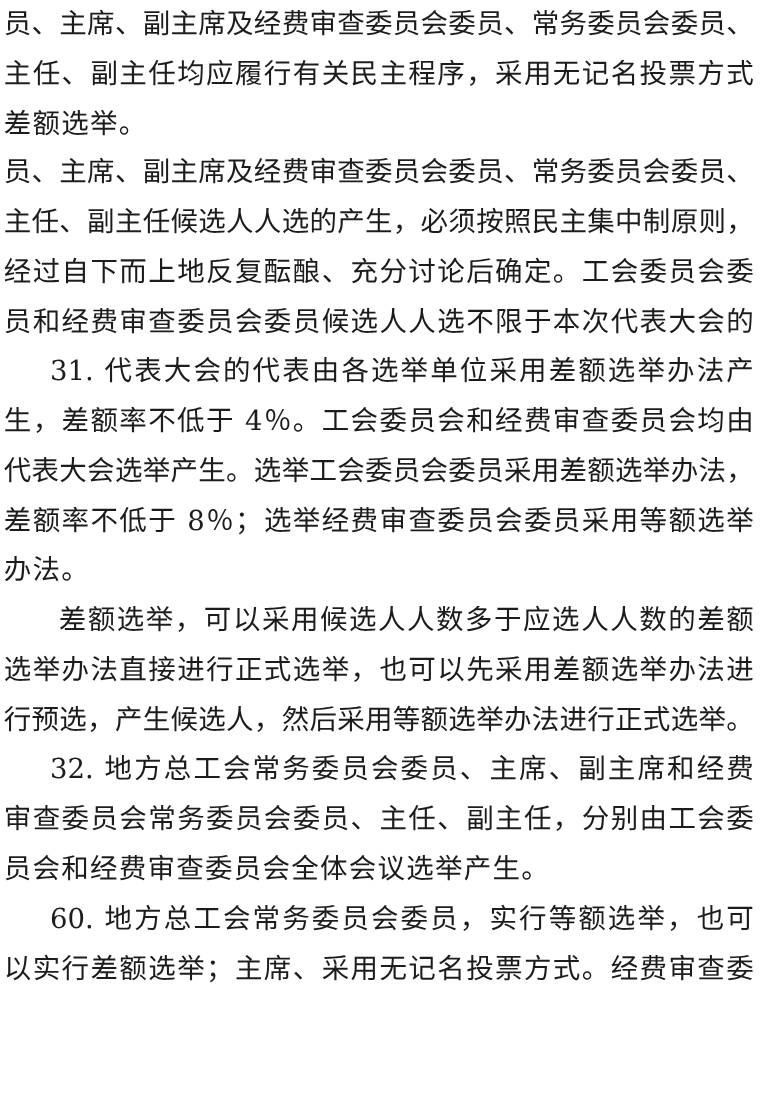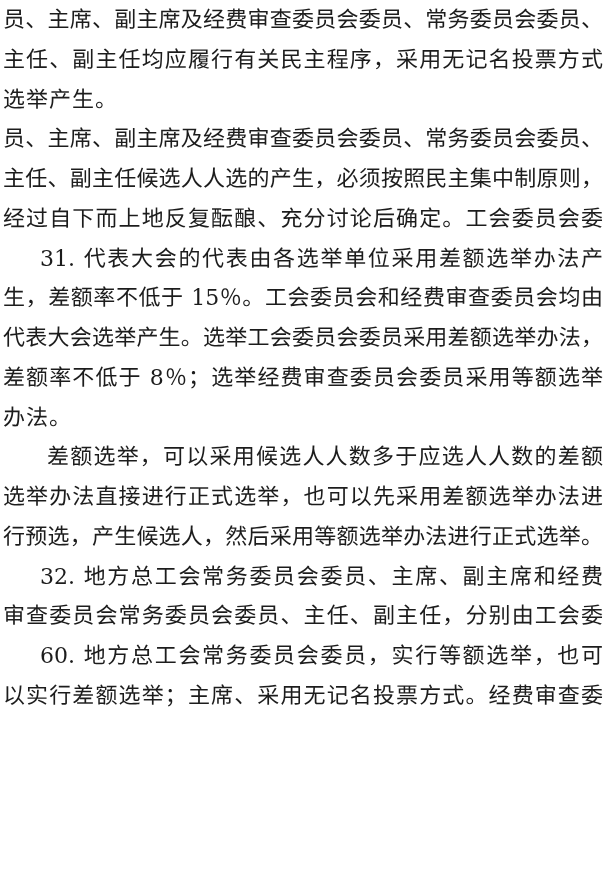--- a/index.html
+++ b/index.html
@@ -49,46 +49,48 @@
     .ln.ind-txt { padding-left: 44px; }
   </style>
 </head>
 <body>
 
 <div class="page">
 
   <div class="para">
     <div class="ln">员、主席、副主席及经费审查委员会委员、常务委员会委员、</div>
     <div class="ln">主任、副主任均应履行有关民主程序，采用无记名投票方式</div>
-    <div class="ln end">选举产生。</div>
+    <div class="ln end">差额选举。</div>
   </div>
 
   <div class="para">
     <div class="ln">员、主席、副主席及经费审查委员会委员、常务委员会委员、</div>
     <div class="ln">主任、副主任候选人人选的产生，必须按照民主集中制原则，</div>
     <div class="ln">经过自下而上地反复酝酿、充分讨论后确定。工会委员会委</div>
+    <div class="ln">员和经费审查委员会委员候选人人选不限于本次代表大会的</div>
   </div>
 
   <div class="para">
     <div class="ln ind-num">31. 代表大会的代表由各选举单位采用差额选举办法产</div>
-    <div class="ln">生，差额率不低于 15％。工会委员会和经费审查委员会均由</div>
+    <div class="ln">生，差额率不低于 4％。工会委员会和经费审查委员会均由</div>
     <div class="ln">代表大会选举产生。选举工会委员会委员采用差额选举办法，</div>
     <div class="ln">差额率不低于 8％；选举经费审查委员会委员采用等额选举</div>
     <div class="ln end">办法。</div>
   </div>
 
   <div class="para">
     <div class="ln ind-txt">差额选举，可以采用候选人人数多于应选人人数的差额</div>
     <div class="ln">选举办法直接进行正式选举，也可以先采用差额选举办法进</div>
     <div class="ln">行预选，产生候选人，然后采用等额选举办法进行正式选举。</div>
   </div>
 
   <div class="para">
     <div class="ln ind-num">32. 地方总工会常务委员会委员、主席、副主席和经费</div>
     <div class="ln">审查委员会常务委员会委员、主任、副主任，分别由工会委</div>
+    <div class="ln end">员会和经费审查委员会全体会议选举产生。</div>
   </div>
 
   <div class="para">
     <div class="ln ind-num">60. 地方总工会常务委员会委员，实行等额选举，也可</div>
     <div class="ln">以实行差额选举；主席、采用无记名投票方式。经费审查委</div>
   </div>
 
 </div>
 
 </body></html>

